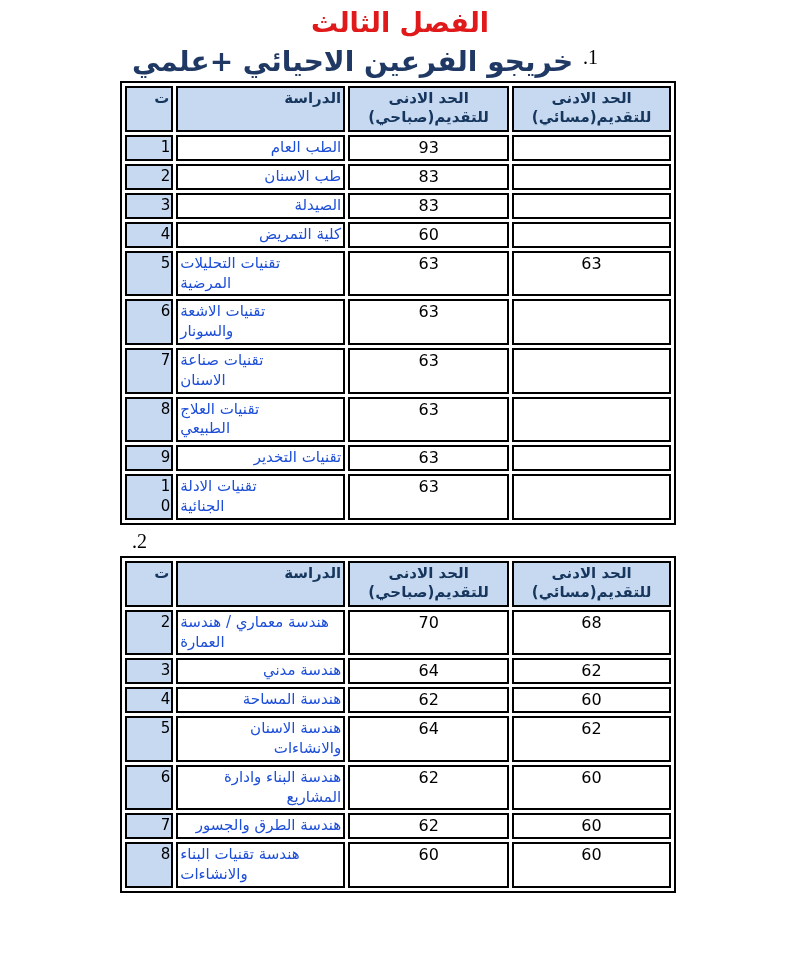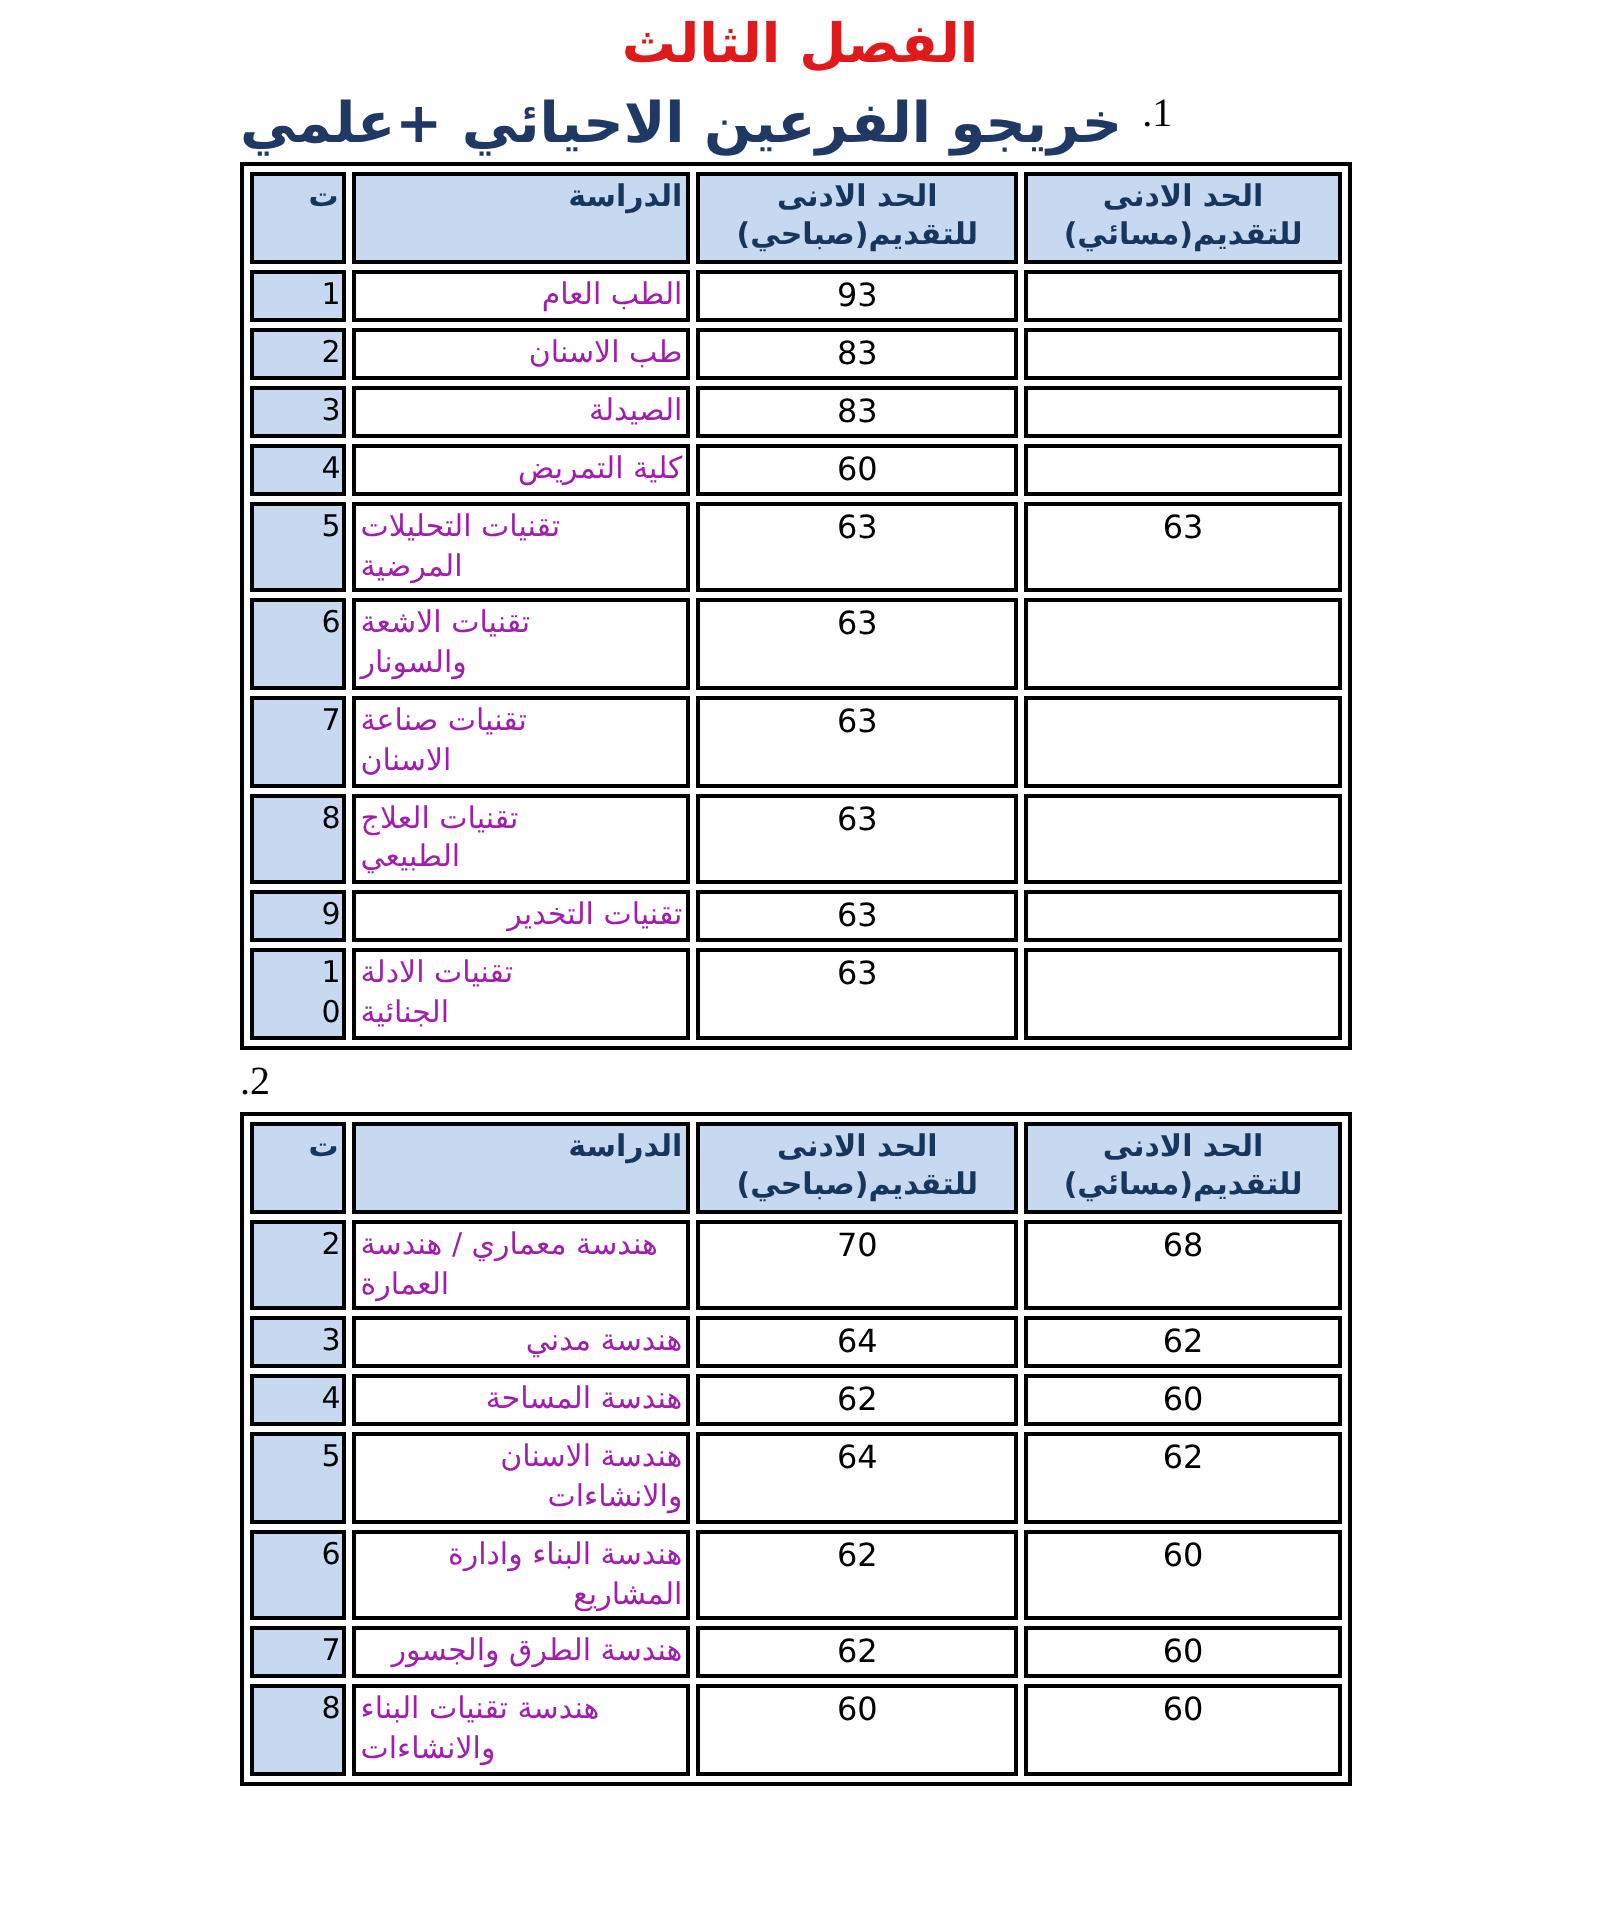--- a/index.html
+++ b/index.html
@@ -13,21 +13,21 @@
   .red-title{
     padding-top:6px;text-align:center;color:#e0191a;
     font-size:27px;font-weight:bold;line-height:1.28;
   }
   .red-title div{direction:rtl;}
 
   
   .section{margin-left:120px;width:560px;}
   .section-heading{
     display:flex;align-items:flex-start;gap:10px;
-    margin:5px 0 3px 0;
+    margin:5px 0 3px 12px;
   }
   .heading-ar{
     direction:rtl;color:#1f3864;font-size:28px;font-weight:bold;line-height:1.15;
   }
   .heading-num{
     font-family:"Liberation Serif","DejaVu Serif",serif;
     font-size:20px;color:#000;
   }
 
   
@@ -45,21 +45,21 @@
     background:#c6d9f1;color:#17365d;font-weight:bold;
     font-size:15px;line-height:1.3;height:40px;
   }
   th.h-serial,th.h-study{text-align:right;}
   th.h-val{text-align:center;white-space:pre-line;}
   td.serial{
     background:#c6d9f1;color:#000;text-align:right;
     font-size:15px;line-height:1.3;white-space:pre-line;padding-right:1px;
   }
   td.study{
-    color:#a21caf;text-align:right;font-size:15px;line-height:1.32;
+    color:#1d4ed8;text-align:right;font-size:15px;line-height:1.32;
     white-space:pre-line;
   }
   td.study.wrap{text-align-last:left;text-align:right;}
   td.morning,td.evening{
     color:#000;text-align:center;font-size:16px;line-height:1.25;margin-top:24px;
   }
 </style>
 </head>
 <body>
 

